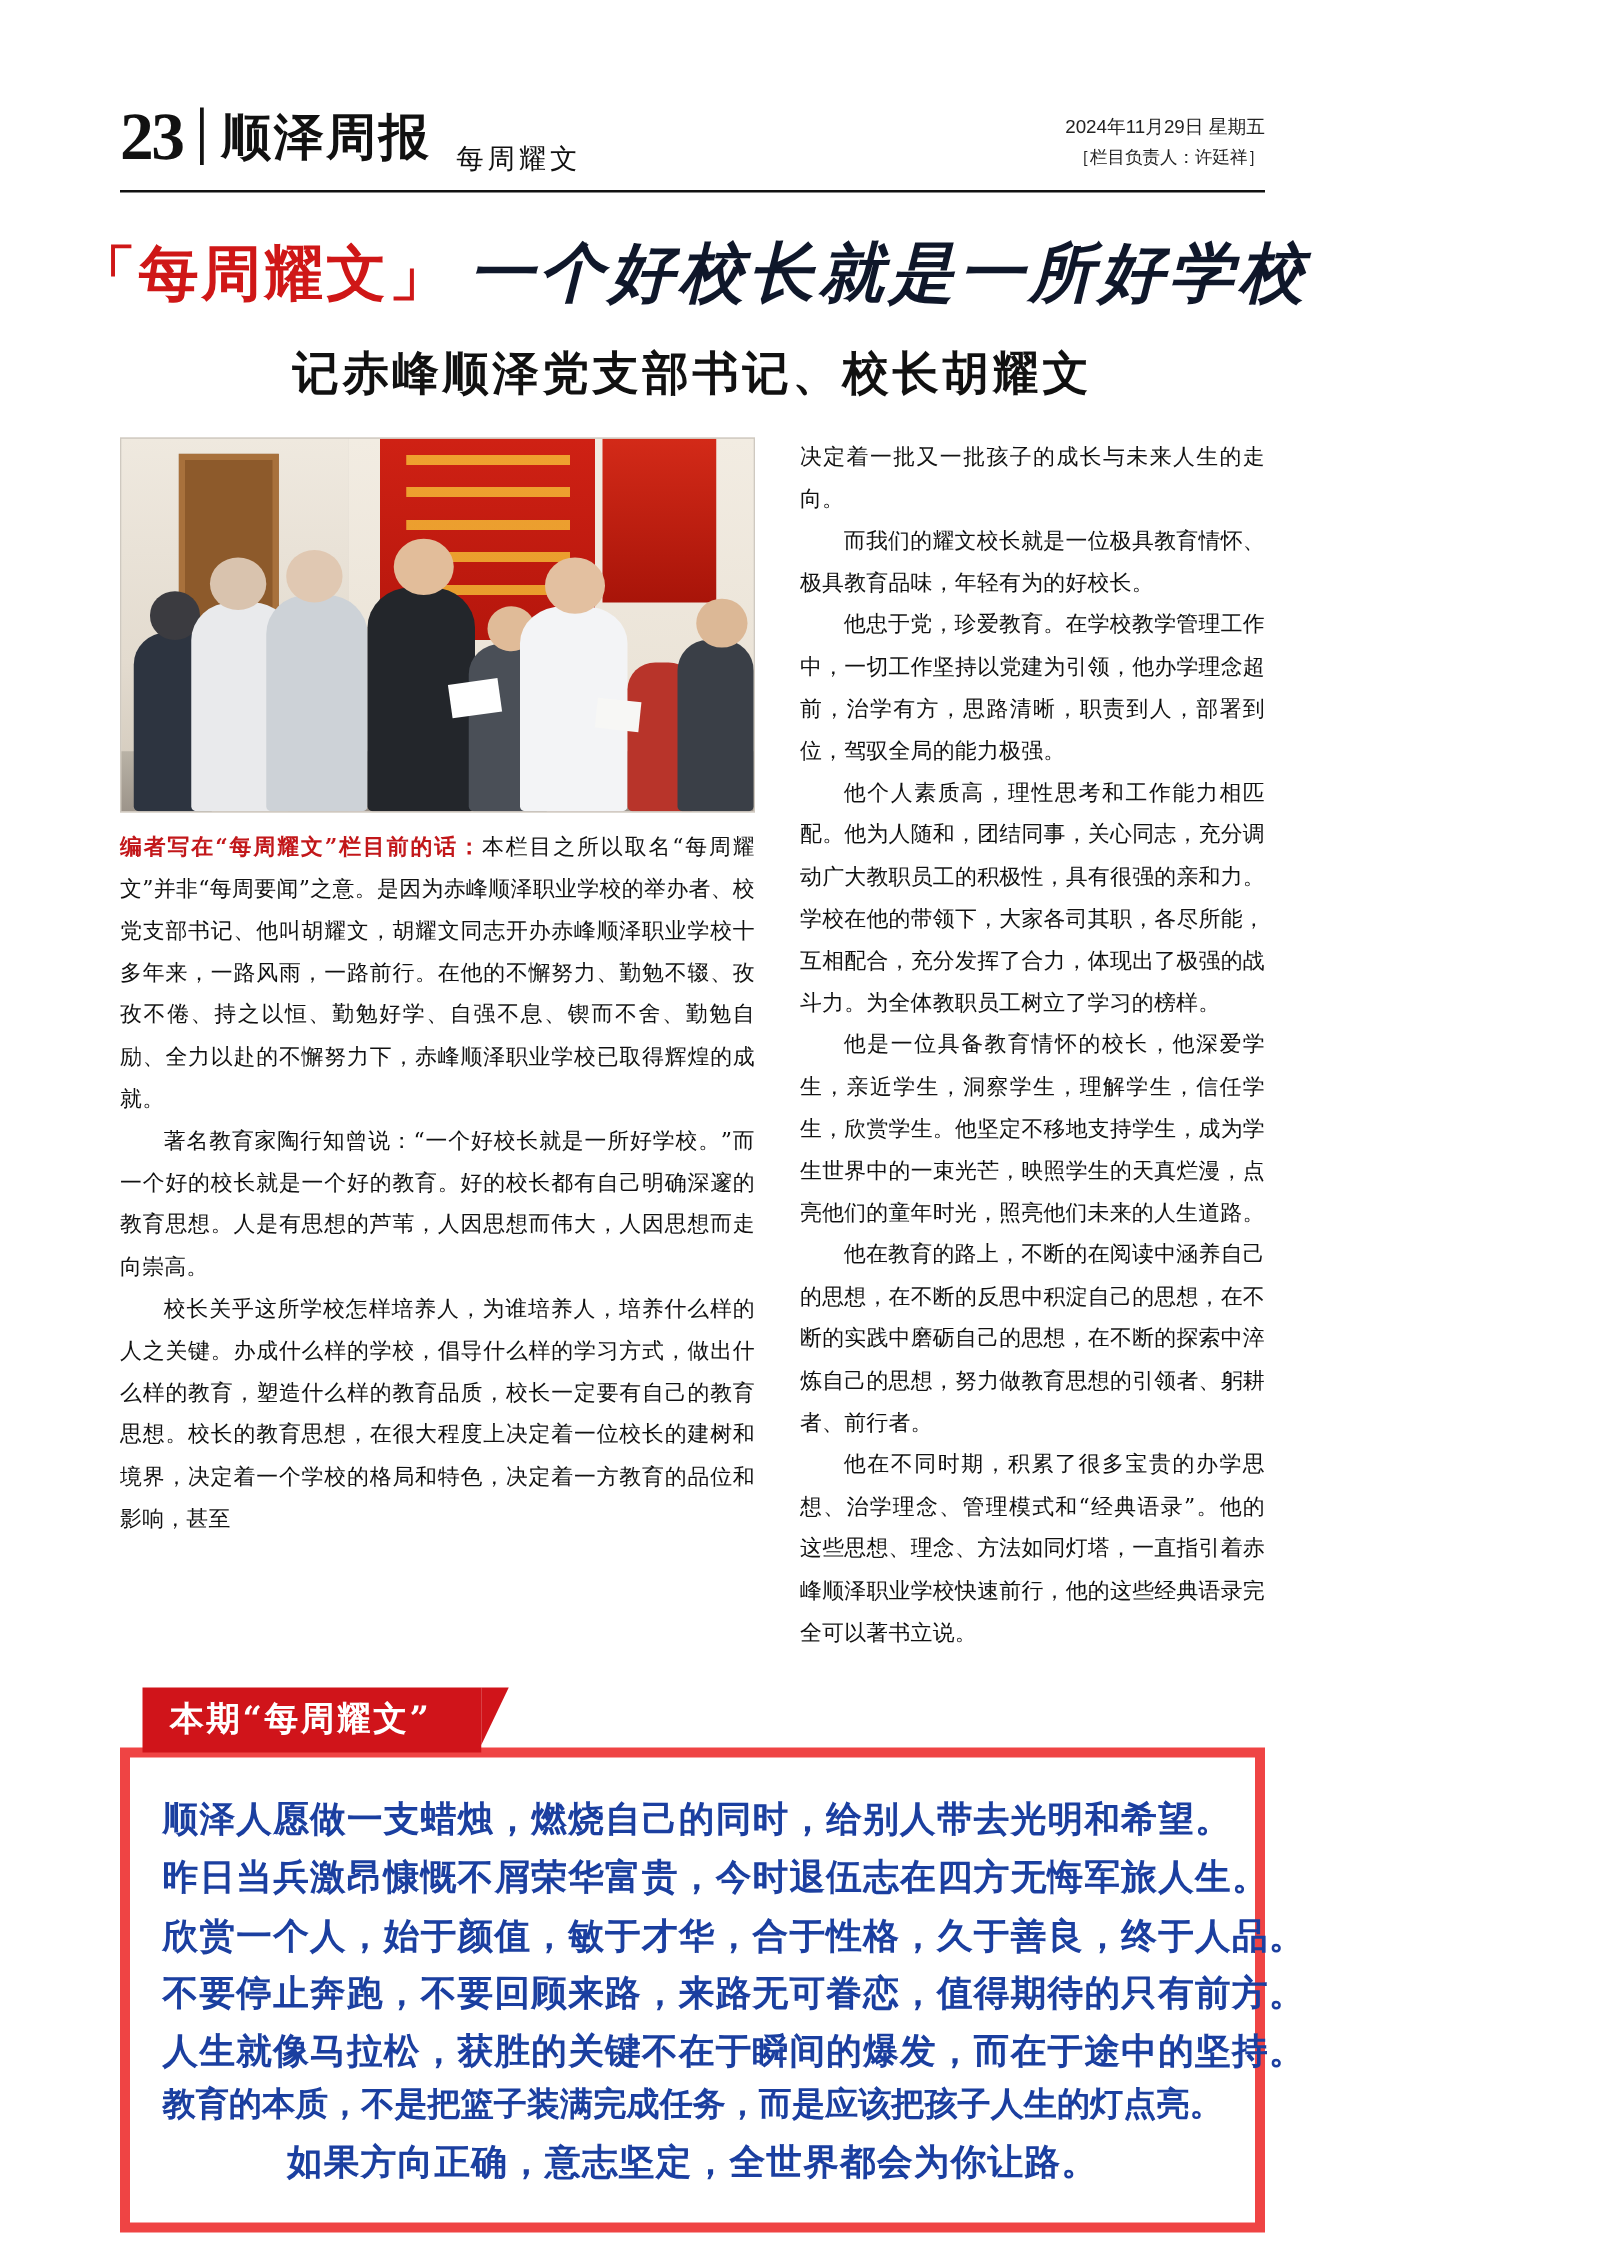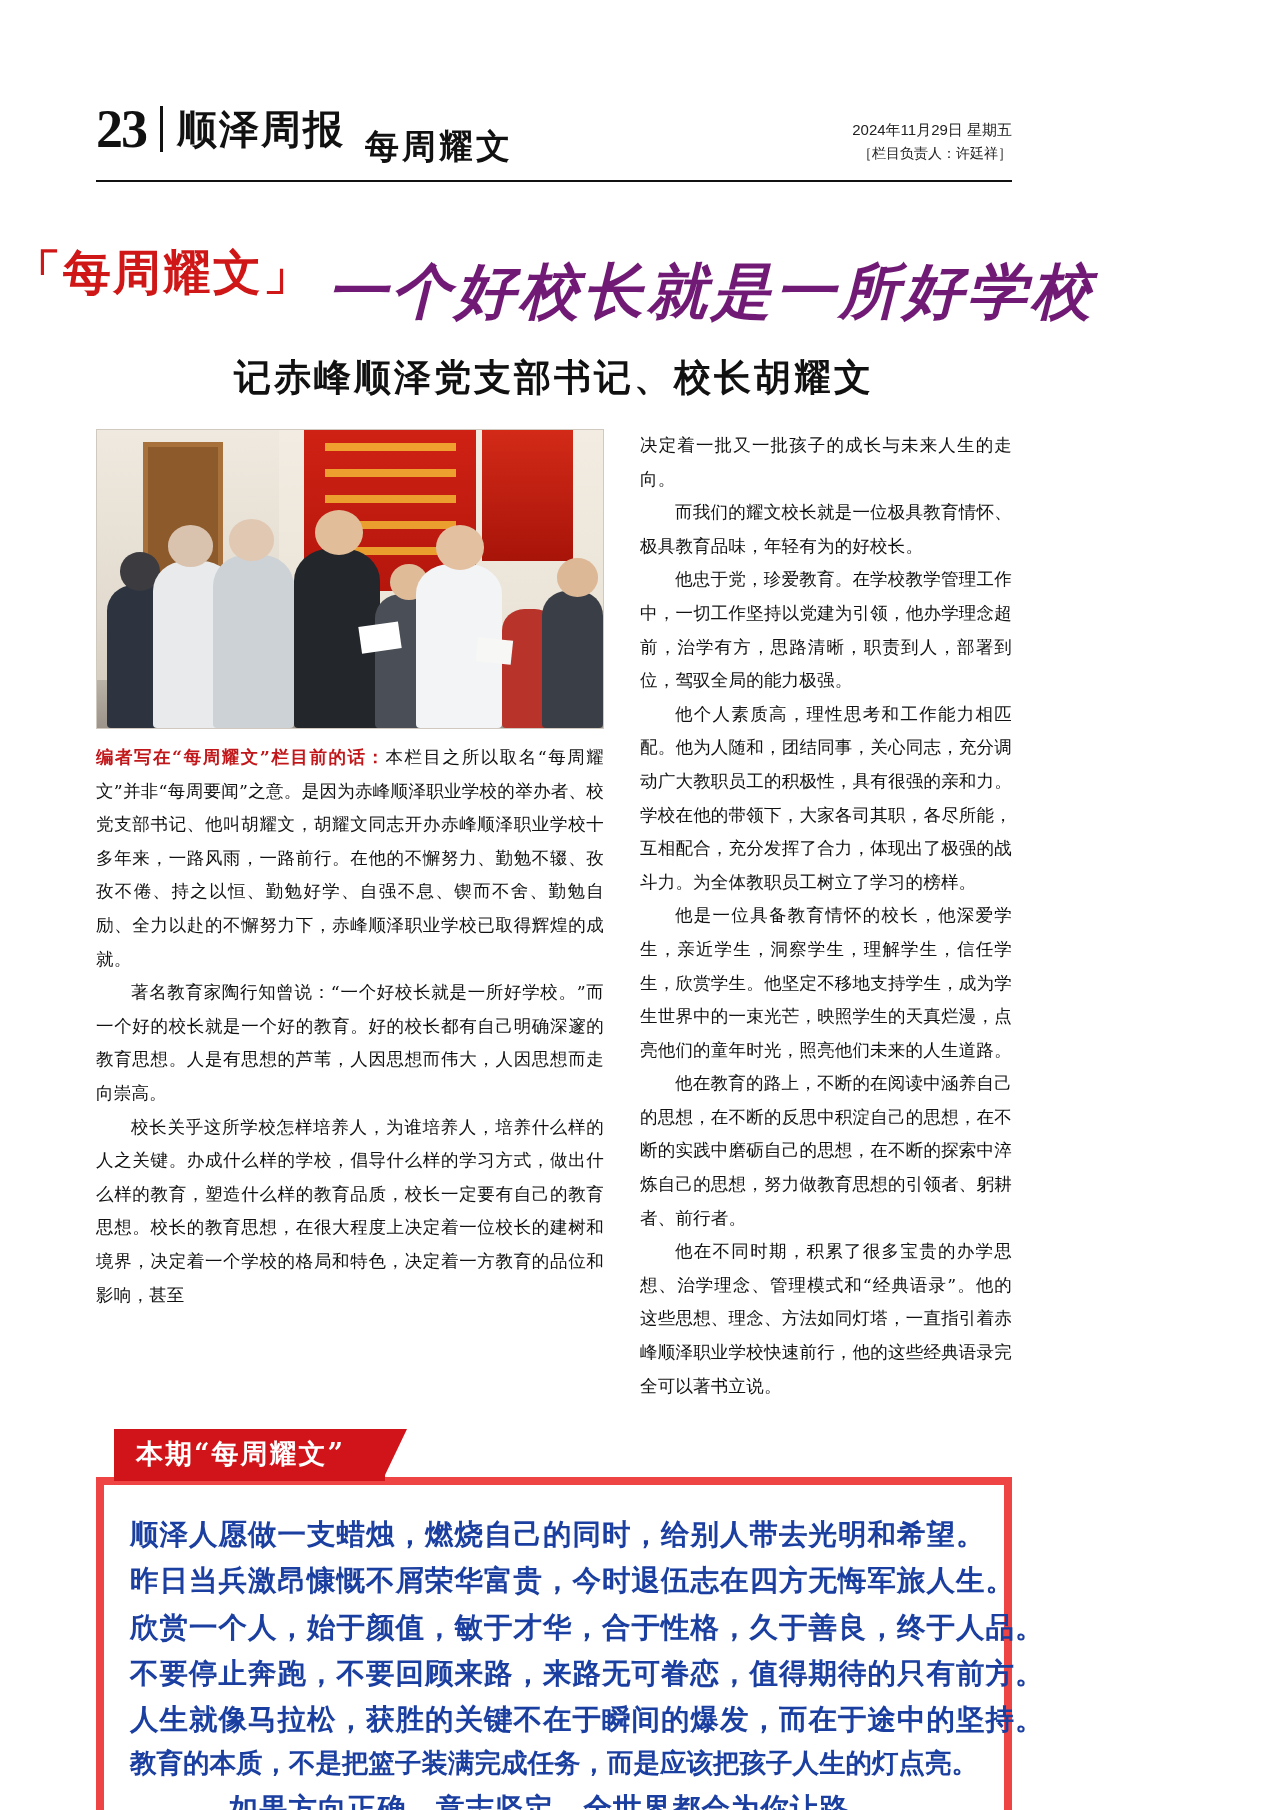--- a/index.html
+++ b/index.html
@@ -14,21 +14,21 @@
     color: #111;
     position: relative;
     overflow: hidden;
   }
   .page {
     position: relative;
     width: 1108px;
     height: 1810px;
     background: #fff;
     box-sizing: border-box;
-    padding: 16px 96px;
+    padding: 4px 96px;
   }
 
   
   .masthead {
     position: relative;
     display: flex;
     align-items: flex-end;
     justify-content: space-between;
     padding-top: 72px;
     padding-bottom: 10px;
@@ -54,22 +54,22 @@
   }
   .paper-name {
     font-family: "DejaVu Serif", serif;
     font-size: 40px;
     font-weight: 700;
     letter-spacing: 2px;
     color: #111;
   }
   .section-name {
     font-family: "DejaVu Serif", serif;
-    font-size: 34px;
-    font-weight: 700;
+    font-size: 22px;
+    font-weight: 400;
     letter-spacing: 3px;
     color: #111;
     margin-left: 10px;
     margin-top: 36px;
   }
   .mast-right {
     text-align: right;
     font-family: "Liberation Sans", sans-serif;
     font-size: 15px;
     color: #222;
@@ -99,26 +99,25 @@
   }
   .headline-tag {
     font-family: "DejaVu Serif", serif;
     font-size: 48px;
     font-weight: 700;
     color: #cf1717;
     letter-spacing: 2px;
   }
   .headline-title {
     font-family: "DejaVu Serif", serif;
-    font-size: 60px;
-    font-weight: 700;
-    color: #701a75;
+    font-size: 52px;
+    font-weight: 700;
+    color: #0f172a;
     letter-spacing: 4px;
     font-style: italic;
-    margin-top: 40px;
   }
   .headline-sub {
     font-family: "DejaVu Serif", serif;
     font-size: 37px;
     font-weight: 700;
     color: #111;
     letter-spacing: 3px;
     margin-top: 20px;
   }
 

